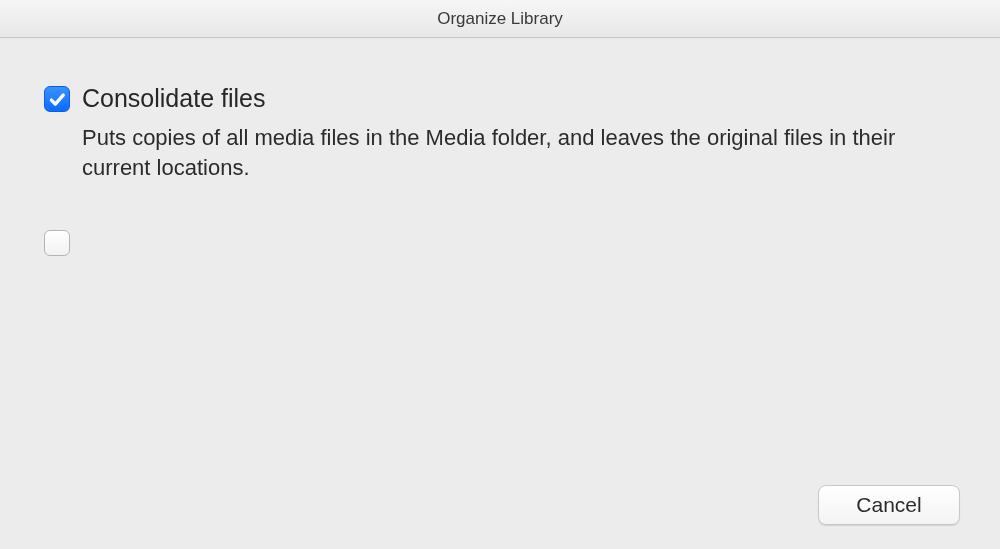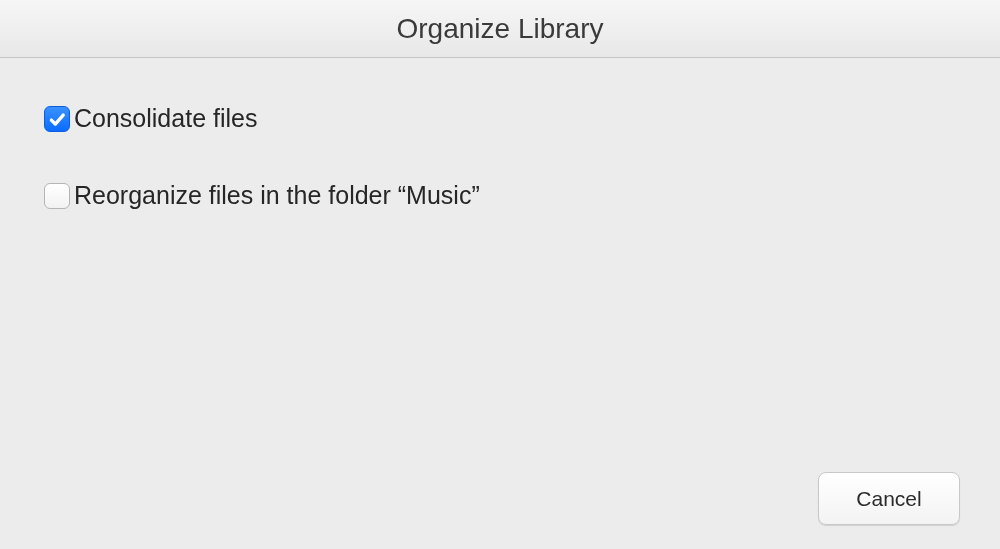--- a/index.html
+++ b/index.html
@@ -8,39 +8,39 @@
       padding: 0;
     }
     body {
       width: 1000px;
       height: 549px;
       font-family: -apple-system, "Helvetica Neue", Helvetica, Arial, sans-serif;
       background: #ececec;
       overflow: hidden;
     }
     .titlebar {
-      height: 58px;
+      height: 38px;
       display: flex;
       align-items: center;
       justify-content: center;
       background: linear-gradient(to bottom, #f6f6f6, #e8e8e8);
       border-bottom: 1px solid #c5c5c5;
-      font-size: 28px;
+      font-size: 17px;
       color: #3a3a3a;
     }
     .content {
       padding: 46px 44px 20px 44px;
     }
     .option {
       margin-bottom: 48px;
     }
     .option-header {
       display: flex;
       align-items: center;
-      gap: 4px;
+      gap: 12px;
       margin-bottom: 10px;
     }
     .checkbox {
       width: 26px;
       height: 26px;
       border-radius: 6px;
       border: 1px solid #b5b5b5;
       background: linear-gradient(to bottom, #ffffff, #f2f2f2);
       display: flex;
       align-items: center;
@@ -78,21 +78,21 @@
     }
     .buttons {
       position: absolute;
       bottom: 24px;
       right: 40px;
       display: flex;
       gap: 20px;
     }
     .btn {
       min-width: 142px;
-      height: 53px;
+      height: 40px;
       border-radius: 8px;
       font-size: 21px;
       display: flex;
       align-items: center;
       justify-content: center;
       cursor: default;
       box-shadow: 0 1px 1px rgba(0,0,0,0.12);
     }
     .btn-cancel {
       background: linear-gradient(to bottom, #ffffff, #f3f3f3);
@@ -116,28 +116,28 @@
 
   <div class="option">
     <div class="option-header">
       <div class="checkbox checked">
         <svg viewBox="0 0 16 16">
             <polyline points="3,9 6.5,12.5 13.5,4.5"></polyline>
           </svg>
       </div>
       <span class="option-label">Consolidate files</span>
     </div>
+    <div class="option-desc">Puts copies of all media files in the Media folder, and leaves the original files in their current locations.</div>
   </div>
 
   <div class="option">
     <div class="option-header">
       <div class="checkbox">
         
       </div>
-      <span class="option-label">Reorganize files in the folder “Music”</span>
     </div>
   </div>
 
 </div>
 
 <div class="buttons">
   <div class="btn btn-cancel">
     <span>Cancel</span>
   </div>
 </div>

